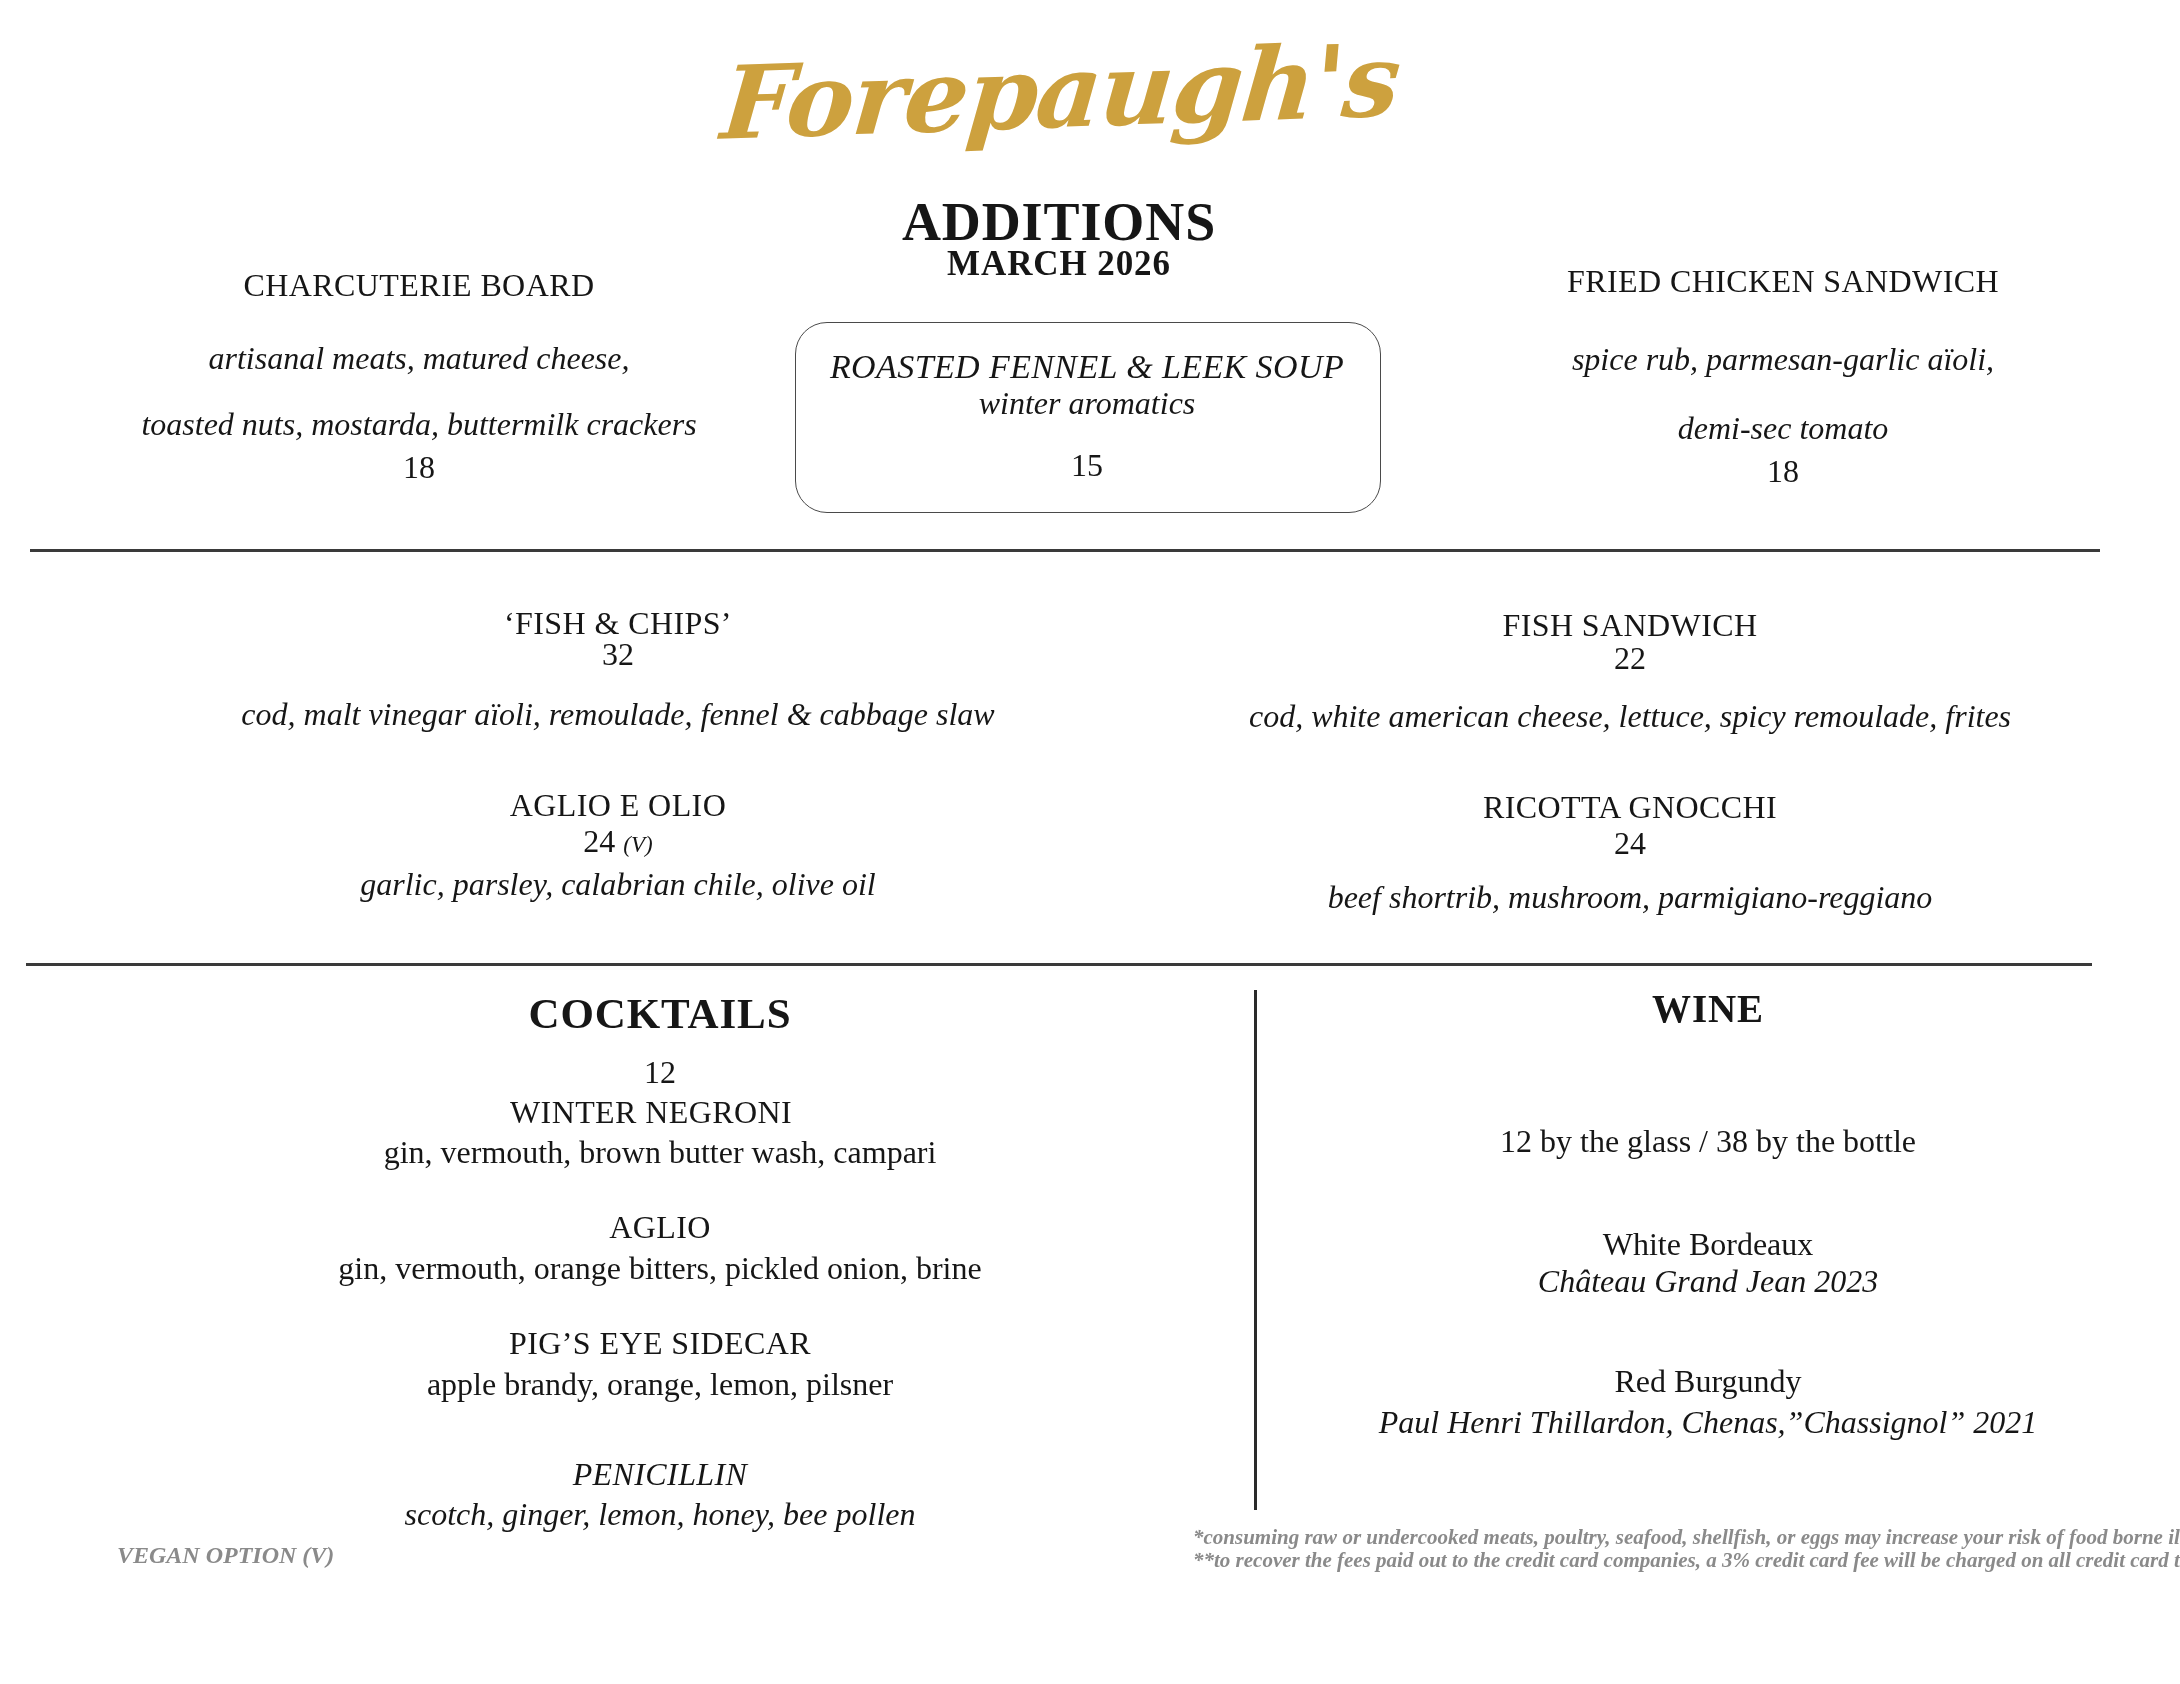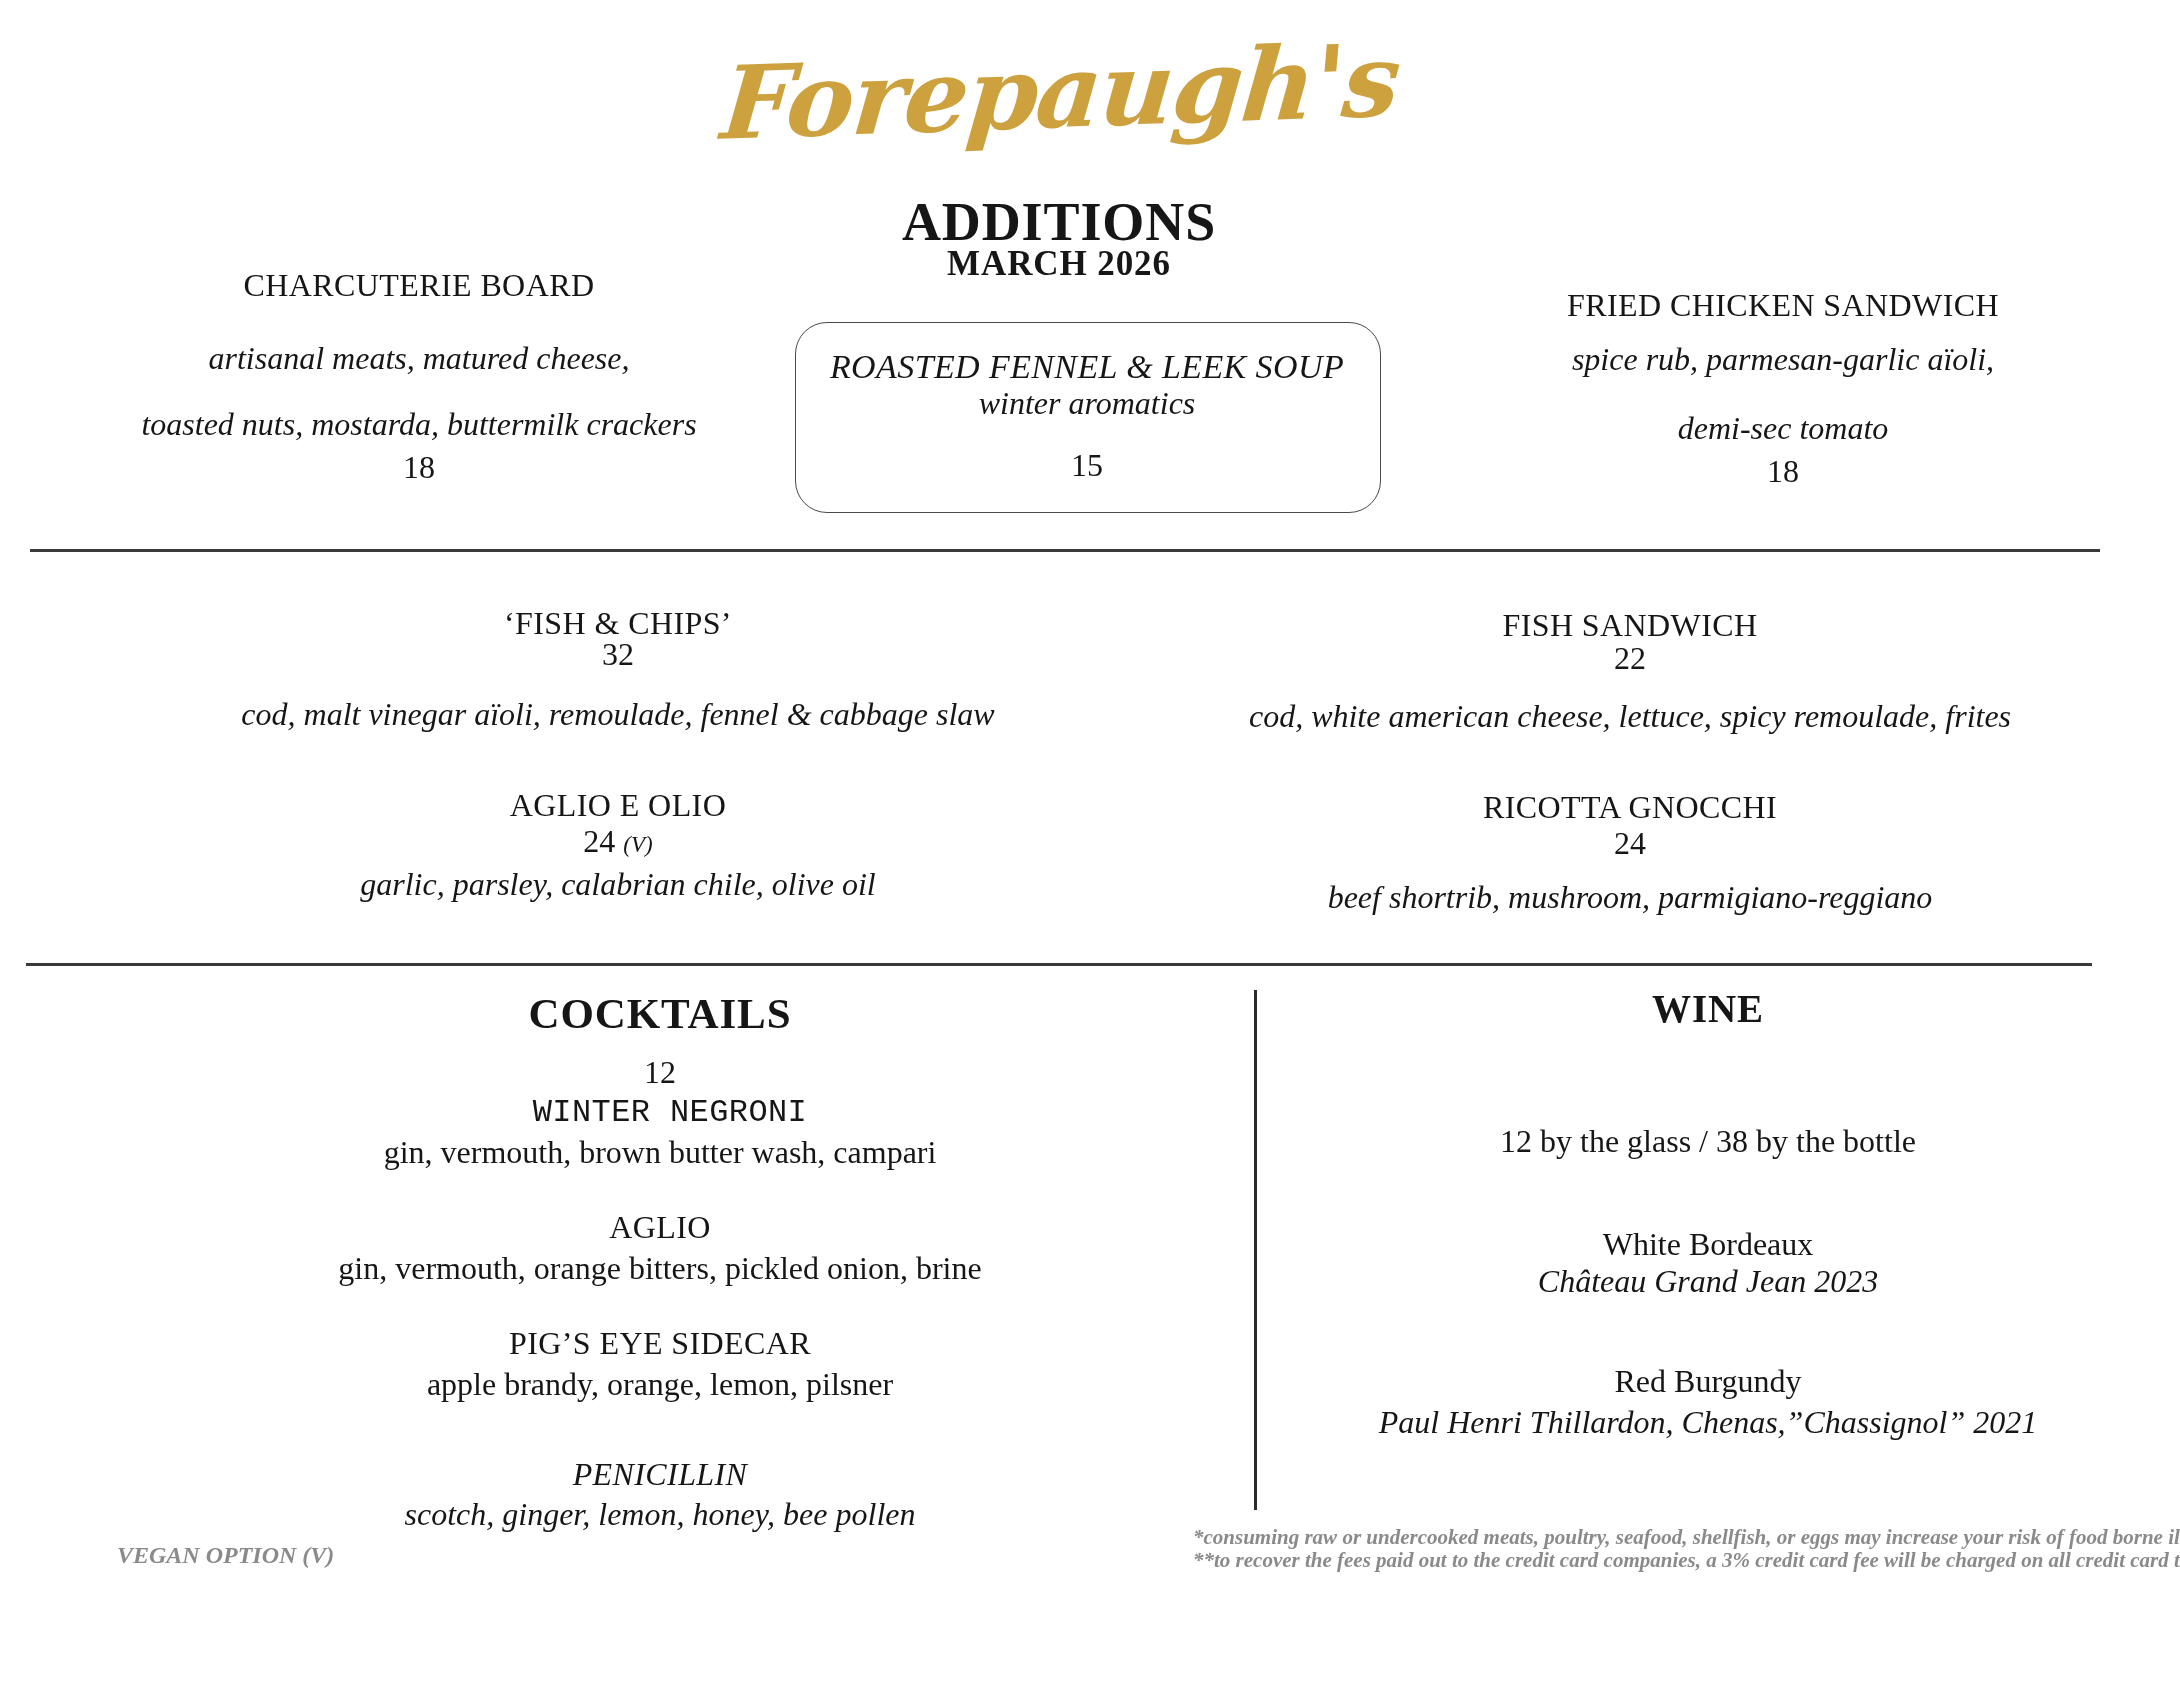--- a/index.html
+++ b/index.html
@@ -55,21 +55,21 @@
   </div>
 
   <div class="soupbox"></div>
   <div>
     <div class="line ital caps" style="left:795px;top:348px;width:584px;font-size:34px;">ROASTED FENNEL &amp; LEEK SOUP</div>
     <div class="line ital" style="left:795px;top:386px;width:584px;">winter aromatics</div>
     <div class="line" style="left:795px;top:448px;width:584px;">15</div>
   </div>
 
   <div>
-    <div class="line caps" style="left:1408px;top:288px;width:750px;text-align:center;">FRIED CHICKEN SANDWICH</div>
+    <div class="line caps" style="left:1408px;top:264px;width:750px;text-align:center;">FRIED CHICKEN SANDWICH</div>
     <div class="line ital" style="left:1408px;top:342px;width:750px;">spice rub, parmesan-garlic aïoli,</div>
     <div class="line ital" style="left:1408px;top:411px;width:750px;">demi-sec tomato</div>
     <div class="line" style="left:1408px;top:454px;width:750px;">18</div>
   </div>
 
   <div class="hr" style="left:30px;top:549px;width:2070px;"></div>
 
   <div>
     <div class="line caps" style="left:175px;top:606px;width:886px;">‘FISH &amp; CHIPS’</div>
     <div class="line" style="left:175px;top:637px;width:886px;">32</div>
@@ -94,21 +94,21 @@
     <div class="line ital" style="left:1187px;top:880px;width:886px;">beef shortrib, mushroom, parmigiano-reggiano</div>
   </div>
 
   <div class="hr" style="left:25.6px;top:963px;width:2066px;"></div>
   <div class="vr" style="left:1254px;top:990px;height:520px;"></div>
 
   <div>
     <div class="line sect-title" style="left:217px;top:990px;width:886px;">COCKTAILS</div>
     <div class="line" style="left:217px;top:1055px;width:886px;">12</div>
 
-    <div class="line caps" style="left:227px;top:1095px;width:886px;font-family:Liberation Mono, monospace;">WINTER NEGRONI</div>
+    <div class="line caps" style="left:208px;top:1095px;width:886px;">WINTER NEGRONI</div>
     <div class="line" style="left:217px;top:1135px;width:886px;">gin, vermouth, brown butter wash, campari</div>
 
     <div class="line caps" style="left:217px;top:1210px;width:886px;">AGLIO</div>
     <div class="line" style="left:217px;top:1251px;width:886px;">gin, vermouth, orange bitters, pickled onion, brine</div>
 
     <div class="line caps" style="left:217px;top:1326px;width:886px;">PIG’S EYE SIDECAR</div>
     <div class="line" style="left:217px;top:1367px;width:886px;">apple brandy, orange, lemon, pilsner</div>
 
     <div class="line caps" style="left:217px;top:1457px;width:886px;font-style:italic;">PENICILLIN</div>
     <div class="line ital" style="left:217px;top:1497px;width:886px;">scotch, ginger, lemon, honey, bee pollen</div>

